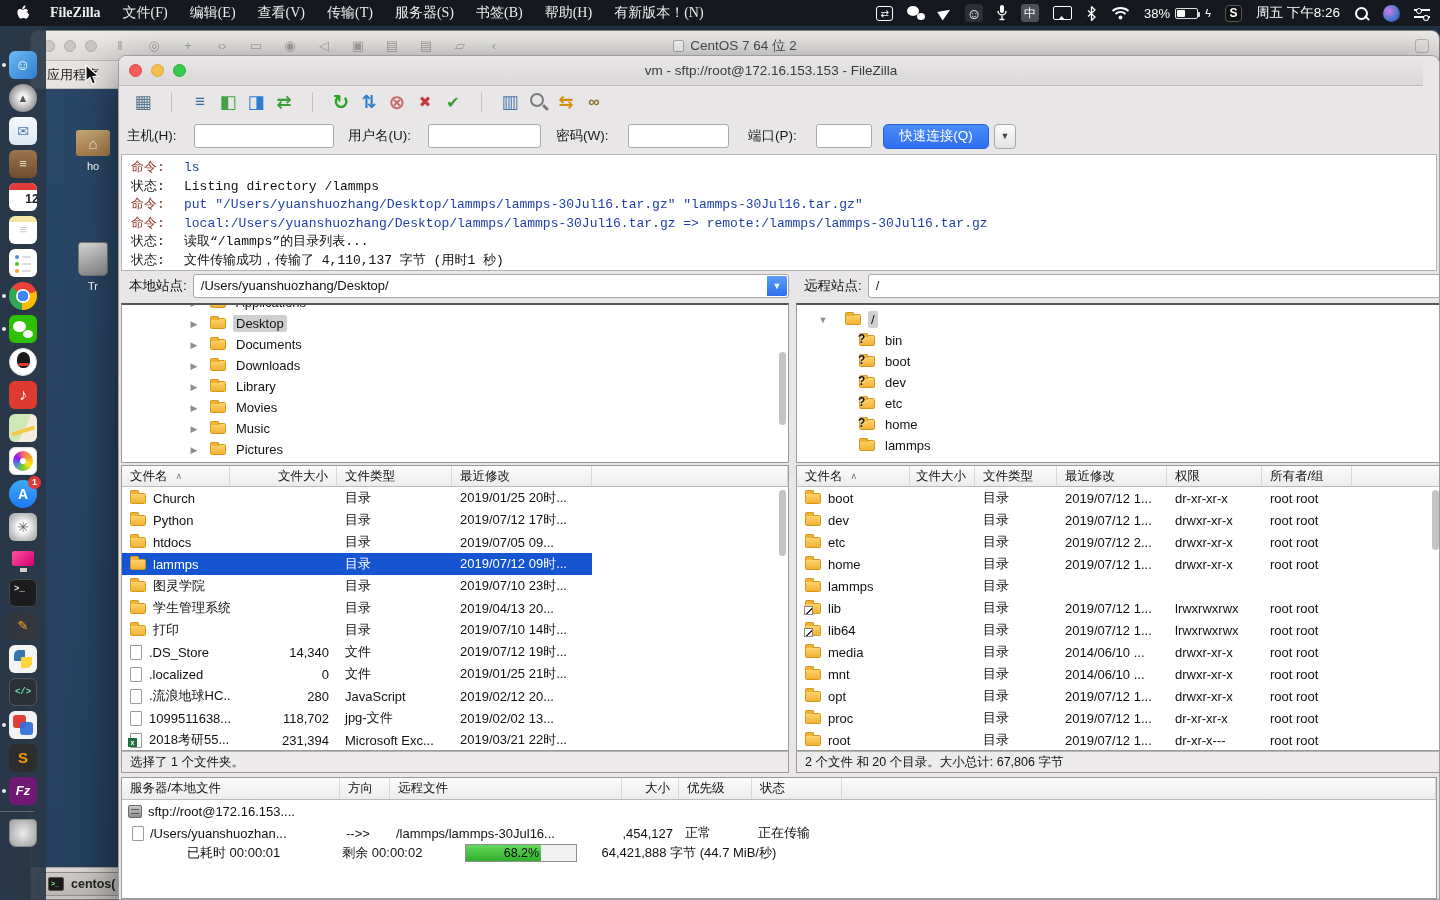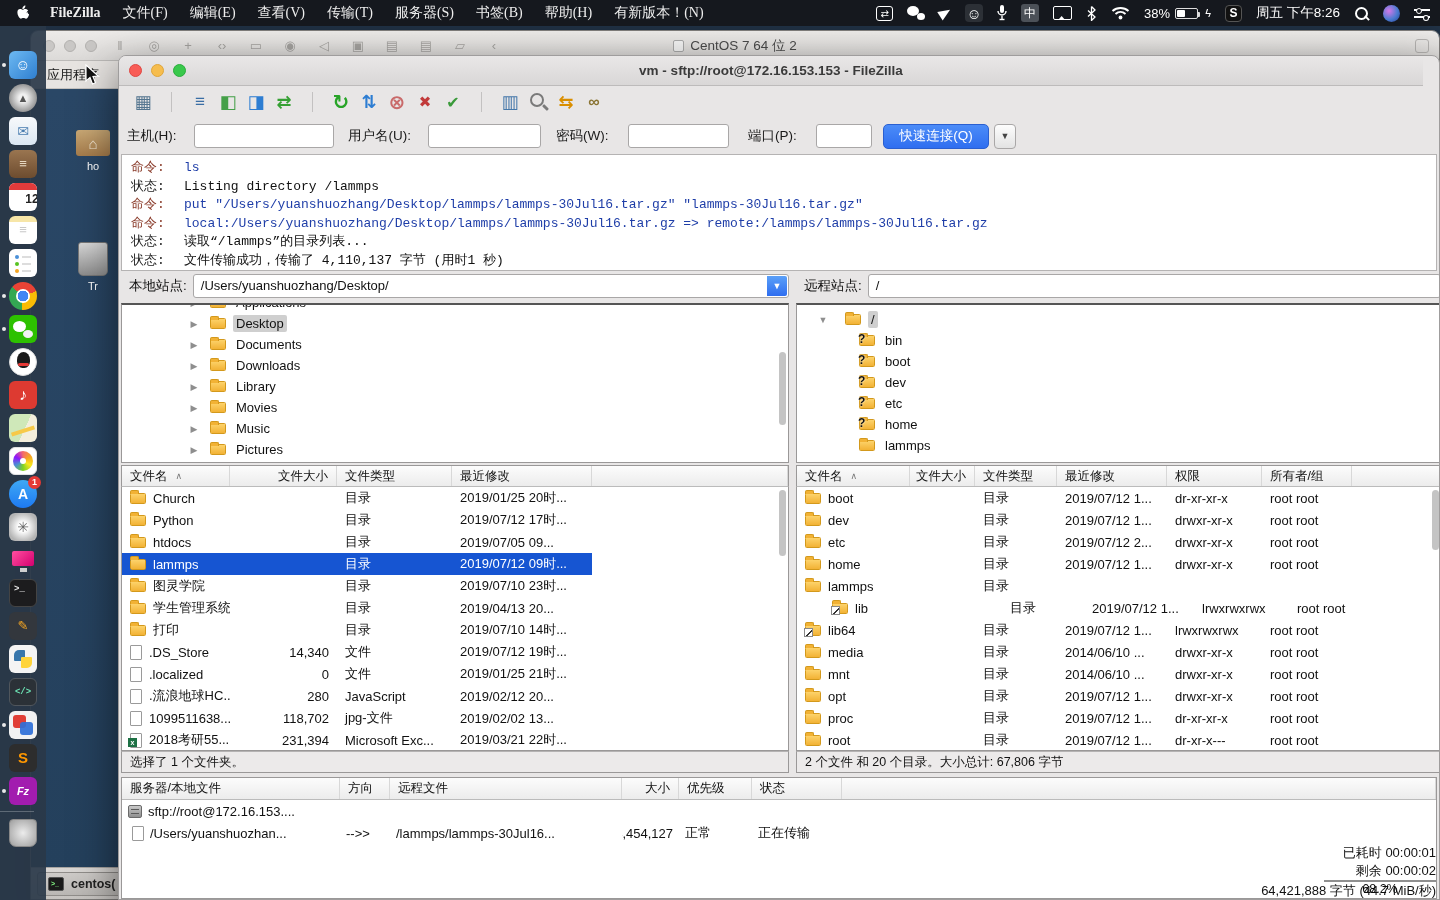--- a/index.html
+++ b/index.html
@@ -77,21 +77,21 @@
   .dk-terminal { background:#1c1c1e; color:#e8e8e8; font-size:9px; align-items:flex-start; justify-content:flex-start; padding:4px; border:1px solid #444; font-family:"Liberation Mono",monospace; }
   .dk-paint-tool { background:#33373d; color:#f5a623; font-size:13px; }
   .dk-python-idle { background:#f4f4f4; }
   .dk-python-idle::before { content:""; position:absolute; left:5px; top:5px; width:11px; height:11px; background:#3776ab; border-radius:5px 1px 1px 1px; }
   .dk-python-idle::after { content:""; position:absolute; right:5px; bottom:5px; width:11px; height:11px; background:#ffd43b; border-radius:1px 1px 5px 1px; }
   .dk-code-editor { background:#2b3137; color:#6ee7b7; font-size:9px; border:1px solid #50565c; font-family:"Liberation Mono",monospace; }
   .dk-vmware-fusion { background:#f2f2f2; }
   .dk-vmware-fusion::before { content:""; position:absolute; left:4px; top:4px; width:13px; height:13px; background:#e03e36; border-radius:3px; }
   .dk-vmware-fusion::after { content:""; position:absolute; right:4px; bottom:4px; width:13px; height:13px; background:#2e6fd8; border-radius:3px; opacity:.92; }
   .dk-sublime-text { background:#2d2d2d; color:#ff9800; font-size:15px; }
-  .dk-filezilla { background:#a21caf; color:#fff; font-style:italic; font-size:11px; }
+  .dk-filezilla { background:#701a75; color:#fff; font-style:italic; font-size:13px; }
   .dk-trash { background:radial-gradient(#ececec,#9e9e9e); border-radius:4px 4px 7px 7px; border:1px solid #888; }
   .dock-sep { width:34px; height:1px; background:rgba(255,255,255,.25); margin:4px 0; }
 
   
   #vm-window { position:absolute; left:30px; top:30px; right:0; bottom:0; background:#2c4a68; border:1px solid #7e7c7a; border-radius:8px 8px 0 0; overflow:hidden; z-index:1; box-shadow:0 10px 30px rgba(0,0,0,.5); }
   #vm-titlebar { height:30px; background:linear-gradient(#edebe9,#dcdad8); border-bottom:1px solid #bcbab8; display:flex; align-items:center; padding:0 12px; position:relative; }
   .vm-lights { display:flex; gap:9px; margin-right:14px; }
   .vm-light { width:12px; height:12px; border-radius:50%; background:#c9c7c5; border:1px solid #b3b1af; }
   #vm-toolbar { display:flex; gap:16px; align-items:center; color:#a5a3a0; font-size:13px; }
   .vm-tool { min-width:18px; text-align:center; }
@@ -103,21 +103,21 @@
   .vm-icon { position:absolute; width:64px; text-align:center; color:#fff; font-size:11px; }
   .vm-folder { width:34px; height:26px; margin:0 auto 4px; background:linear-gradient(#c9a875,#a67c4b); border-radius:3px; position:relative; }
   .vm-folder::before { content:"⌂"; position:absolute; inset:0; display:flex; align-items:center; justify-content:center; color:#f3e8d5; font-size:15px; }
   .vm-trash { width:30px; height:34px; margin:0 auto 4px; background:linear-gradient(#d8d8d8,#8f8f8f); border-radius:3px 3px 5px 5px; border:1px solid #777; }
   #vm-taskbar { position:absolute; left:0; right:0; bottom:0; height:32px; background:linear-gradient(#dad7d4,#c6c3c0); border-top:1px solid #a8a5a2; display:flex; align-items:center; padding:0 6px; }
   #vm-task-btn { display:flex; align-items:center; gap:7px; background:linear-gradient(#cecbc8,#bab7b4); border:1px solid #908d8a; border-radius:3px; height:24px; padding:0 10px; font-size:12.5px; color:#222; font-weight:bold; max-width:86px; overflow:hidden; white-space:nowrap; }
   .vm-term-ic { width:16px; height:14px; background:#1a1a1a; border:1px solid #555; border-radius:2px; color:#8f8; font-size:7px; line-height:12px; padding-left:2px; flex:none; }
 
   
   #fz { position:absolute; left:118px; top:55px; width:1322px; height:845px; background:#e8e6e6; border:1px solid #9f9d9d; border-radius:8px 8px 0 0; z-index:10; box-shadow:0 15px 45px rgba(0,0,0,.55); overflow:hidden; font-size:13px; color:#111; }
-  #fz-titlebar { position:absolute; left:0; top:0; right:16px; height:30px; background:linear-gradient(#e9e7e7,#d9d7d7); border-bottom:1px solid #bdbbbb;font-weight:bold; }
+  #fz-titlebar { position:absolute; left:0; top:0; right:16px; height:30px; background:linear-gradient(#e9e7e7,#d9d7d7); border-bottom:1px solid #bdbbbb; }
   .fz-lights { position:absolute; left:10px; top:8px; display:flex; gap:9px; }
   .light { width:13px; height:13px; border-radius:50%; }
   .light-red { background:#f85c56; border:1px solid #df4742; }
   .light-yellow { background:#f6bd4e; border:1px solid #dfa53a; }
   .light-green { background:#39c84b; border:1px solid #2aad3c; }
   #fz-title { position:absolute; left:0; right:0; top:0; height:30px; line-height:30px; text-align:center; color:#3a3a3a; font-size:13.5px; }
   #fz-toolbar { position:absolute; left:0; top:30px; right:0; height:32px; display:flex; align-items:center; padding-left:10px; }
   .tb-btn { width:28px; height:26px; display:flex; align-items:center; justify-content:center; font-size:18px; font-weight:bold; border-radius:4px; }
   .tb-sep { width:1px; height:20px; background:#c3c1c1; margin:0 14px; }
   .tb-site-manager { color:#54758f; }
@@ -188,21 +188,21 @@
   .frow.sel .cell.filler { background:#fff; }
   .statusbar { position:absolute; left:0; bottom:0; right:0; height:22px; background:#eceaea; border:1px solid #9a9898; border-top:1px solid #b5b3b3; font-size:12.5px; display:flex; align-items:center; padding-left:8px; color:#111; }
 
   #fz-queue { position:absolute; left:2px; top:721px; right:2px; bottom:0; background:#fff; border:1px solid #9a9898; }
   #queue-head { display:grid; grid-template-columns:218px 50px 232px 57px 73px 90px 1fr; height:22px; background:linear-gradient(#fcfcfc,#ececec); border-bottom:1px solid #bbb; font-size:12.5px; align-items:center; }
   .qrow { display:grid; grid-template-columns:218px 50px 232px 57px 73px 90px 1fr; height:22px; align-items:center; font-size:13px; }
   .qcell { padding:0 6px; display:flex; align-items:center; gap:6px; overflow:hidden; white-space:nowrap; }
   .qcell.r { justify-content:flex-end; }
   .srv-icon { width:14px; height:13px; background:linear-gradient(#c9c9c9,#8f8f8f); border:1px solid #6a6a6a; border-radius:2px; position:relative; flex:none; }
   .srv-icon::before { content:""; position:absolute; left:2px; top:3px; right:2px; height:1.5px; background:#5a5a5a; box-shadow:0 4px 0 #5a5a5a; }
-  #q-progressrow { display:flex; align-items:flex-end; height:24px; font-size:13px;flex-direction:column; }
+  #q-progressrow { display:flex; align-items:flex-start; height:24px; font-size:13px; }
   #q-elapsed { margin-left:65px; } #q-remaining { margin-left:62px; }
   #q-bar { position:relative; margin-left:43px; width:112px; height:18px; border:1px solid #8f8f8f; background:#f1f1f1; }
   #q-fill { position:absolute; left:0; top:0; bottom:0; background:linear-gradient(#63d95c,#2fae2a); }
   #q-pct { position:absolute; inset:0; text-align:center; line-height:17px; font-size:12.5px; color:#0a0a0a; }
   #q-bytes { margin-left:24px; }
 
   
   #cursor { position:absolute; left:85px; top:64px; z-index:60; }
 </style>
 </head>
@@ -629,21 +629,21 @@
               <span class="folder"></span>
               <span>lammps</span>
             </div>
             <div class="cell r"></div>
             <div class="cell">目录</div>
             <div class="cell"></div>
             <div class="cell"></div>
             <div class="cell"></div>
             <div class="cell filler"></div>
           </div>
-          <div class="frow" style="grid-template-columns: 113px 65px 82px 110px 95px 90px 1fr; margin-left: 27px;">
+          <div class="frow" style="grid-template-columns: 113px 65px 82px 110px 95px 90px 1fr;">
             <div class="cell">
               <span class="folder lnk"></span>
               <span>lib</span>
             </div>
             <div class="cell r"></div>
             <div class="cell">目录</div>
             <div class="cell">2019/07/12 1...</div>
             <div class="cell">lrwxrwxrwx</div>
             <div class="cell">root root</div>
             <div class="cell filler"></div>

